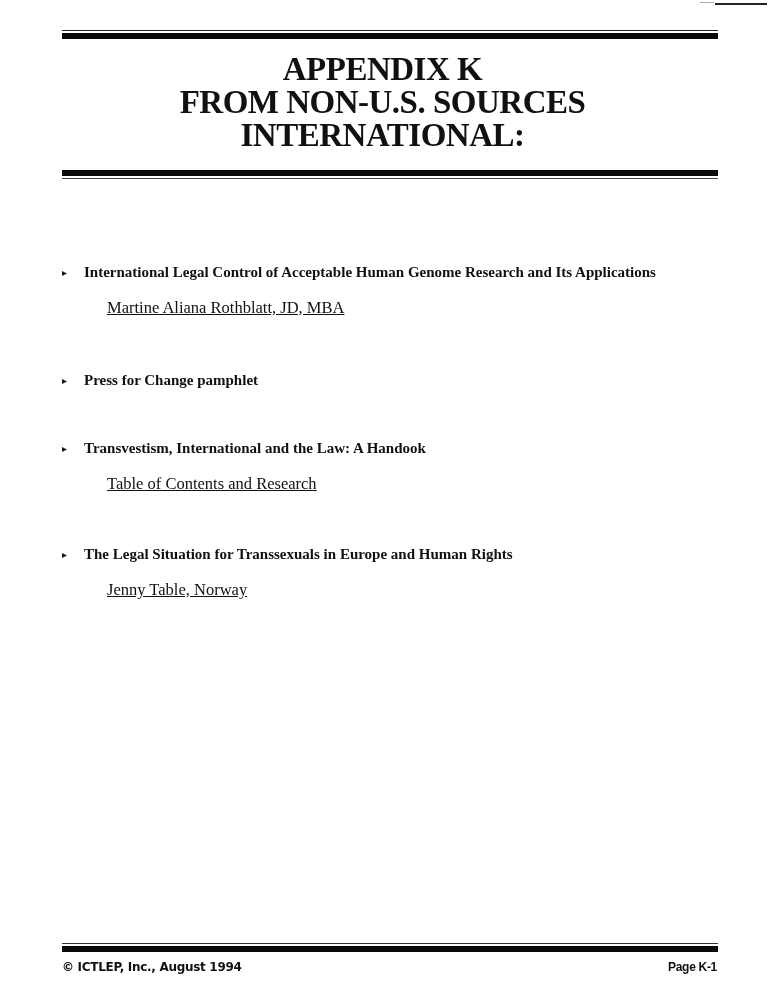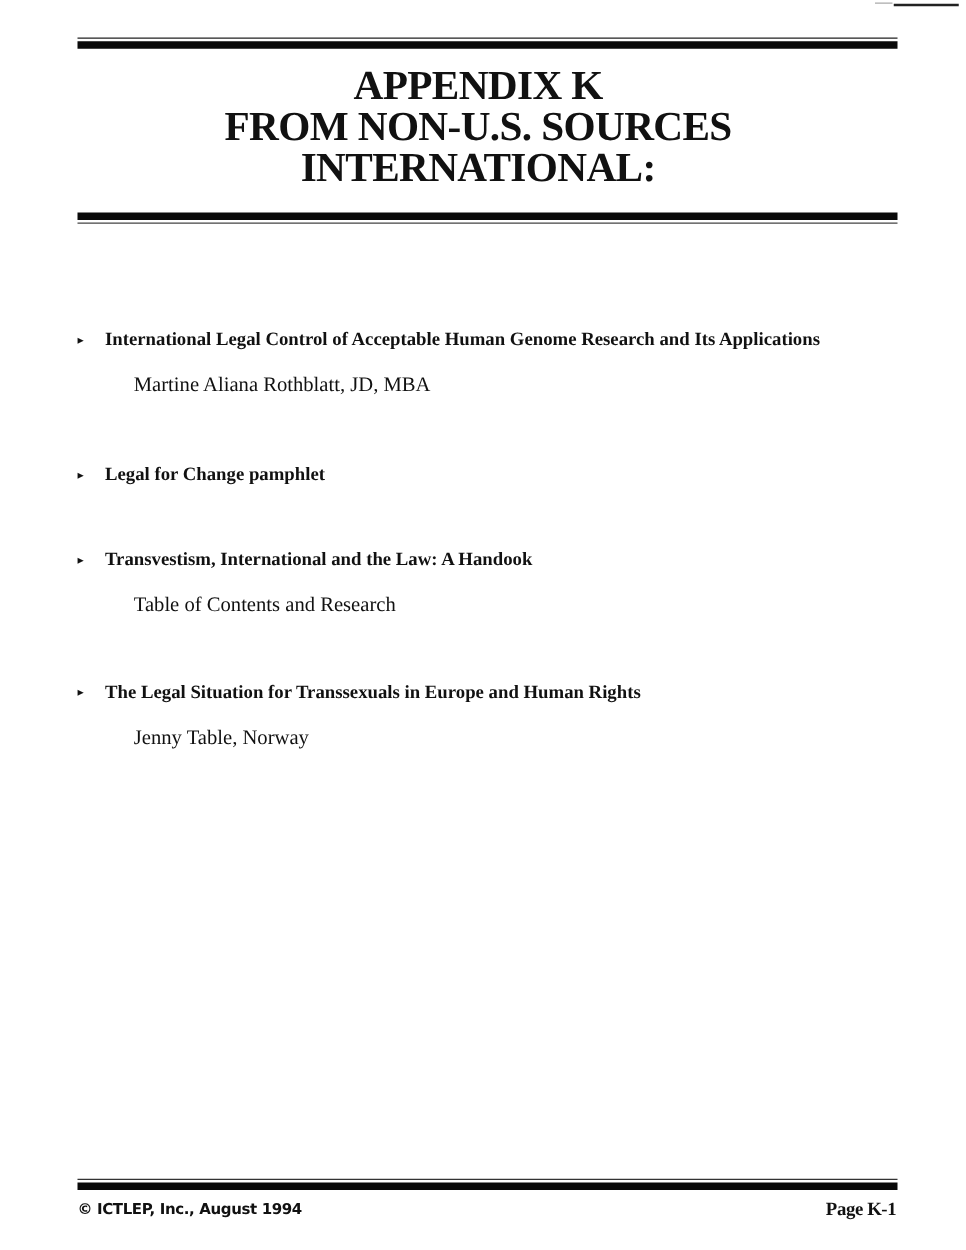--- a/index.html
+++ b/index.html
@@ -14,26 +14,26 @@
   .corner-mark { position: absolute; top: 3px; left: 715px; width: 52px; height: 2px; background: #222; }
   .corner-dots { position: absolute; top: 2px; left: 700px; width: 14px; height: 1px; background: #aaa; }
 
   .title-block { position: absolute; top: 53px; left: 0; width: 765px; text-align: center;
     font-family: "Liberation Serif", "DejaVu Serif", serif; font-weight: bold; font-size: 33px; line-height: 33px; letter-spacing: -0.5px; }
   .title-line { display: block; }
 
   .entry { position: absolute; left: 62px; font-family: "Liberation Serif", "DejaVu Serif", serif; }
   .entry .bullet { position: absolute; left: 0; top: 0; font-size: 10px; line-height: 17px; }
   .entry .heading { position: absolute; left: 22px; top: 0; white-space: nowrap; font-weight: bold; font-size: 15px; line-height: 17px; }
-  .entry .sub { position: absolute; left: 45px; white-space: nowrap; font-size: 16.5px; line-height: 18px; }
+  .entry .sub { position: absolute; left: 45px; white-space: nowrap; font-size: 16.5px; line-height: 18px; text-decoration: underline; }
 
   .footer-left { position: absolute; top: 960px; left: 62px; font-family: "DejaVu Sans", "Liberation Sans", sans-serif;
     font-weight: bold; font-size: 12px; letter-spacing: -0.3px; }
-  .footer-right { position: absolute; top: 960px; right: 56px; font-family: Liberation Serif, serif;
-    font-weight: bold; font-size: 15px; letter-spacing: -0.3px; }
+  .footer-right { position: absolute; top: 960px; right: 56px; font-family: Liberation Sans, sans-serif;
+    font-weight: bold; font-size: 12px; letter-spacing: -0.3px; }
 </style>
 </head>
 <body>
 
 <div class="corner-dots"></div>
 <div class="corner-mark"></div>
 
 <div class="rule rule-top-thin"></div>
 <div class="rule rule-top-thick"></div>
 
@@ -47,21 +47,21 @@
 <div class="rule rule-mid-thin"></div>
 
 <div class="entry" style="top:264px;">
   <span class="bullet">▸</span>
   <span class="heading">International Legal Control of Acceptable Human Genome Research and Its Applications</span>
   <span class="sub" style="top:35px;">Martine Aliana Rothblatt, JD, MBA</span>
 </div>
 
 <div class="entry" style="top:372px;">
   <span class="bullet">▸</span>
-  <span class="heading">Legal for Change pamphlet</span>
+  <span class="heading">Press for Change pamphlet</span>
 </div>
 
 <div class="entry" style="top:440px;">
   <span class="bullet">▸</span>
   <span class="heading">Transvestism, International and the Law:  A Handook</span>
   <span class="sub" style="top:35px;">Table of Contents and Research</span>
 </div>
 
 <div class="entry" style="top:546px;">
   <span class="bullet">▸</span>

